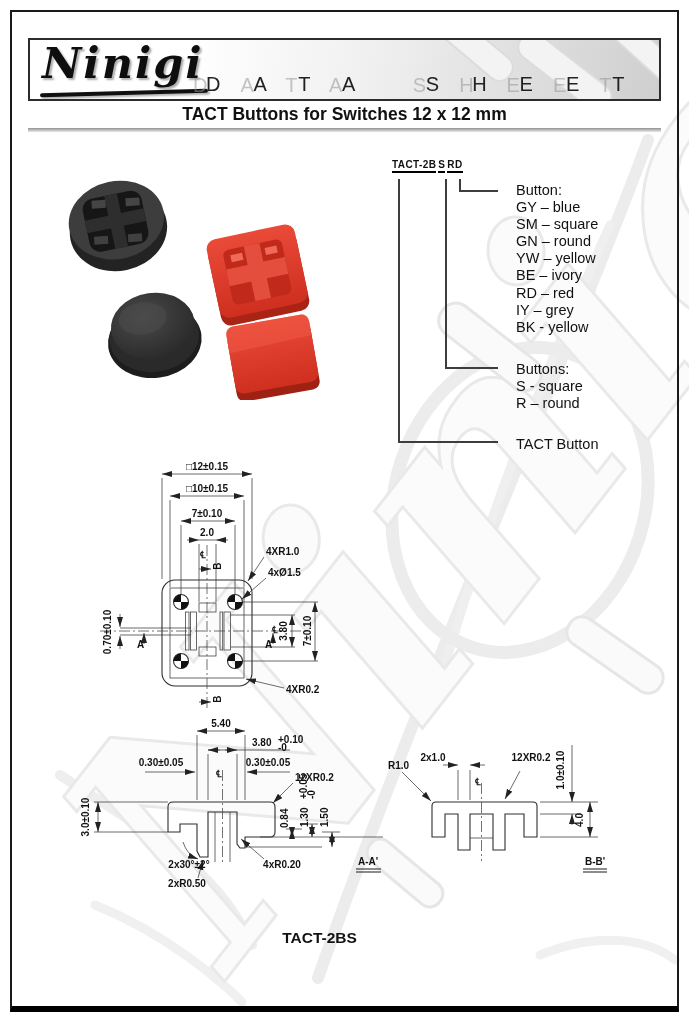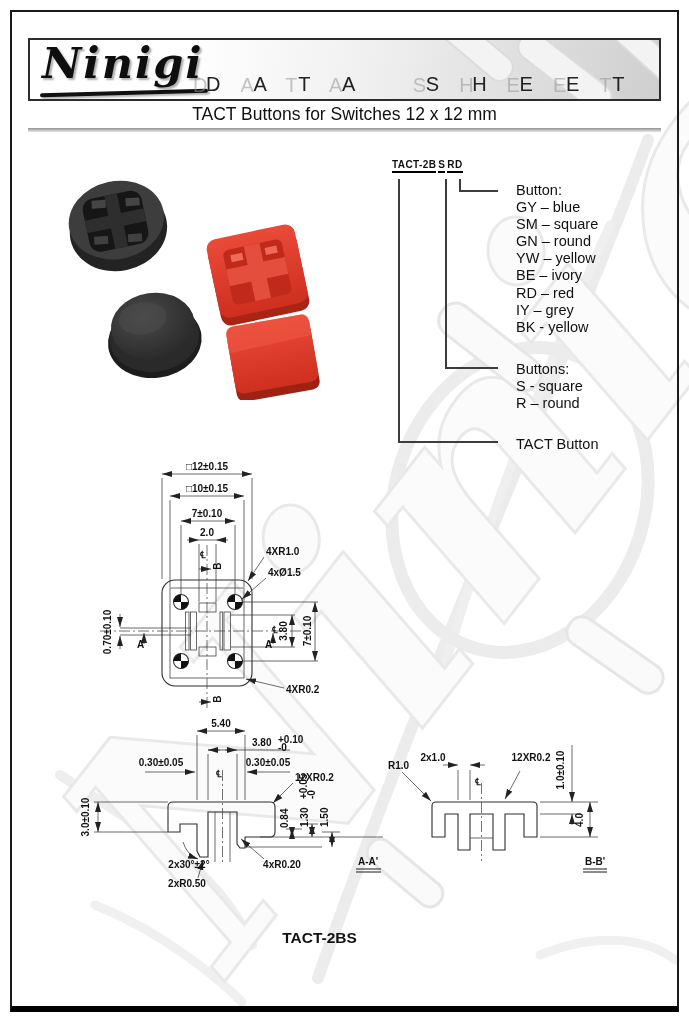--- a/index.html
+++ b/index.html
@@ -33,21 +33,21 @@
     background:#101010; border-radius:3px; transform:rotate(-1.6deg);
     box-shadow:2px 2px 2px rgba(70,70,70,.4);
   }
   .sheet-word {
     position:absolute; left:176px; top:33px; font-size:20px; color:#222;
     letter-spacing:33px; white-space:nowrap;
     text-shadow:-13px 1px 0 rgba(150,150,150,.55);
   }
   .doc-title {
     position:absolute; left:0; top:104px; width:689px; text-align:center;
-    font-weight:normal; font-size:17.5px; z-index:2;
+    font-weight:bold; font-size:17.5px; z-index:2;
   }
   .title-rule {
     position:absolute; left:28px; top:128px; width:633px; height:4px;
     background:linear-gradient(#919191,#e8e8e8); z-index:2;
   }
 
   
   .pn-code {
     position:absolute; left:392px; top:159px; z-index:3;
     font-size:10px; font-weight:bold; letter-spacing:.4px; white-space:nowrap;

